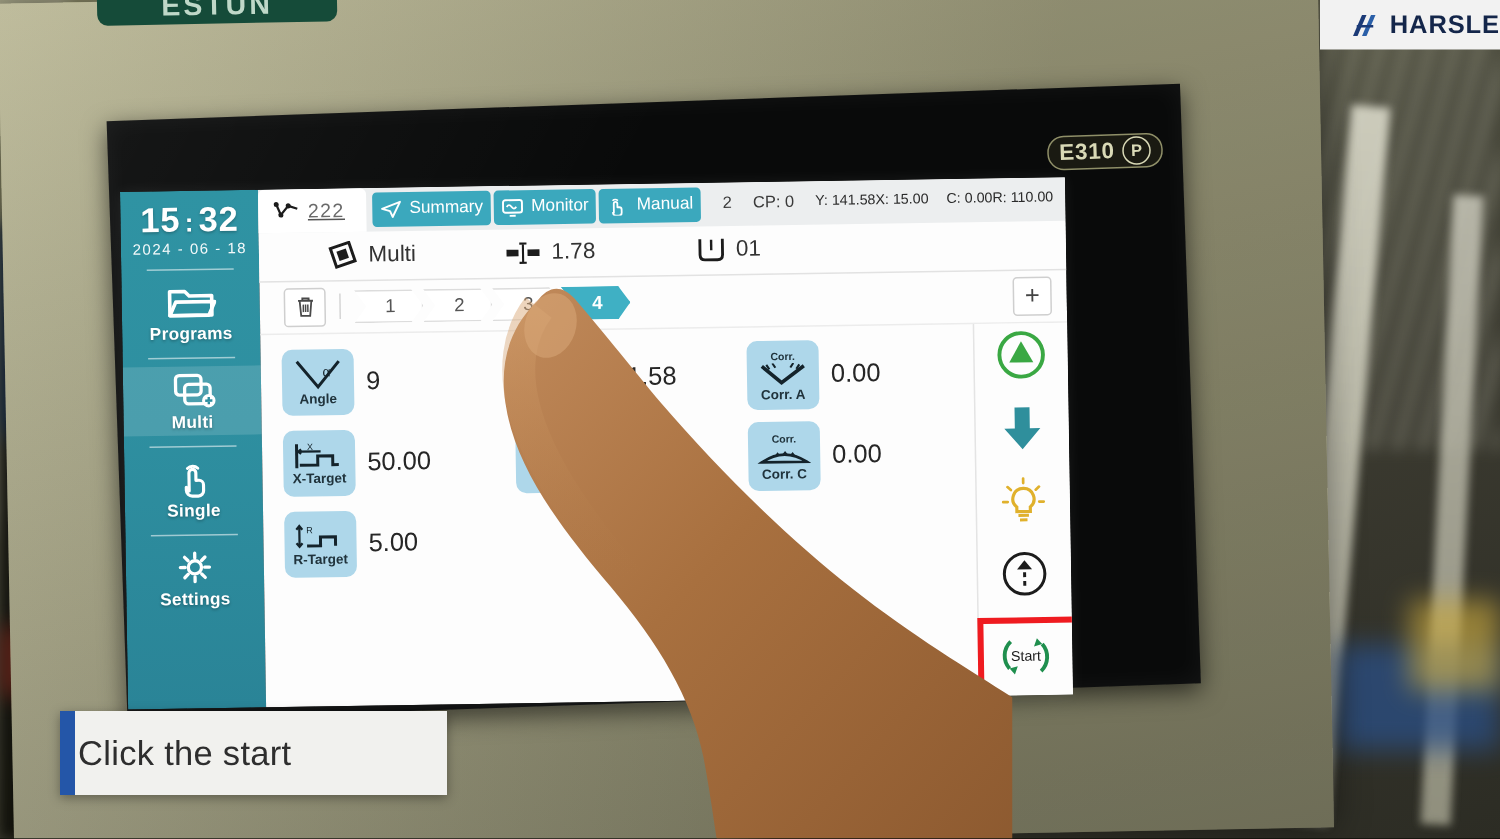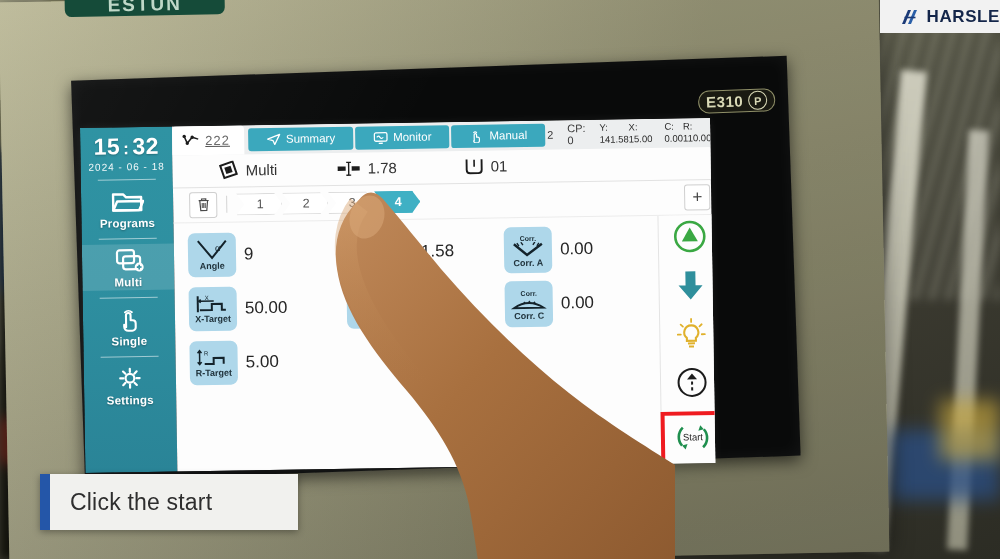--- a/index.html
+++ b/index.html
@@ -61,21 +61,21 @@
   .side-sep{width:58px;height:1px;background:rgba(255,255,255,.55);margin:7px 0 5px;}
   .side-item{display:flex;flex-direction:column;align-items:center;gap:2px;padding:2px 0;width:100%;}
   .side-item.active{background:rgba(255,255,255,.14);}
   .side-label{font-size:11.5px;font-weight:bold;letter-spacing:.2px;text-shadow:0 1px 2px rgba(0,0,0,.3);}
   .side-ico{width:34px;height:28px;display:block;}
 
   
   .main{flex:1;background:#fdfdfd;display:flex;flex-direction:column;position:relative;}
 
   .topbar{height:30px;background:#eceeef;display:flex;align-items:stretch;position:relative;}
-  .tab{display:flex;align-items:center;gap:5px;padding:0 18px;font-size:11.5px;color:#fff;
+  .tab{display:flex;align-items:center;gap:5px;padding:0 5px;font-size:11.5px;color:#fff;
     background:#3ba8bd;margin:3px 2px 3px 0;border-radius:3px;}
   .tab.program{background:#fff;color:#555;border-radius:4px 4px 0 0;margin:0 4px 0 0;padding:0 14px 0 10px;text-decoration:underline;}
   .tab .tabtext{white-space:nowrap;}
   .prog-num{font-size:13px;color:#6a6a6a;letter-spacing:1px;}
   .top-readouts{margin-left:auto;display:flex;align-items:center;gap:14px;padding-right:8px;font-size:9.5px;color:#2b2b2b;}
   .ro-single{font-size:11px;color:#3a3a3a;}
   .ro-pair{display:flex;flex-direction:row;line-height:1.25;}
   .ro-grid{display:flex;gap:12px;}
 
   .materialbar{height:34px;display:flex;align-items:center;gap:0;padding-left:46px;
@@ -114,21 +114,21 @@
   .rail-btn.start{margin-top:2px;}
   .start-hl{position:absolute;left:-9px;top:-6px;width:64px;height:58px;border:4px solid #ef1b20;background:transparent;}
 
   
   .finger{position:absolute;left:255px;top:165px;width:420px;height:400px;pointer-events:none;}
 
   
   .caption{position:absolute;left:40px;top:474px;width:258px;height:56px;background:#f1f1ee;
     display:flex;align-items:center;box-shadow:0 2px 7px rgba(0,0,0,.35);}
   .caption-bar{width:10px;height:56px;background:#2456a8;flex:0 0 10px;}
-  .caption-text{font-size:23px;color:#2e2e2e;padding-left:20px;letter-spacing:.2px;}
+  .caption-text{font-size:23px;color:#2e2e2e;padding-left:2px;letter-spacing:.2px;}
 
   
   .harsle{position:absolute;right:0;top:0;width:120px;height:33px;background:#f2f2f2;
     display:flex;align-items:center;justify-content:flex-end;gap:6px;}
   .harsle-text{font-size:17px;font-weight:bold;color:#14264a;letter-spacing:.6px;}
 </style>
 </head>
 <body>
 
 <div id="stage">

